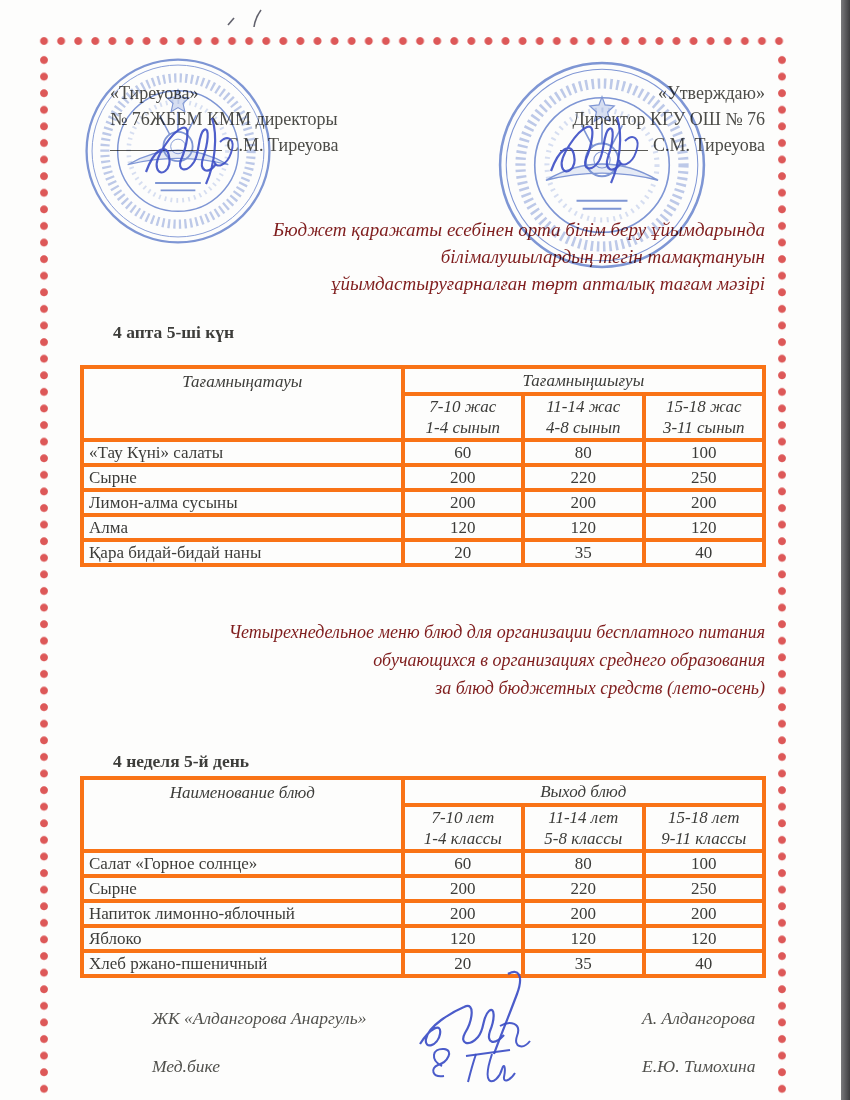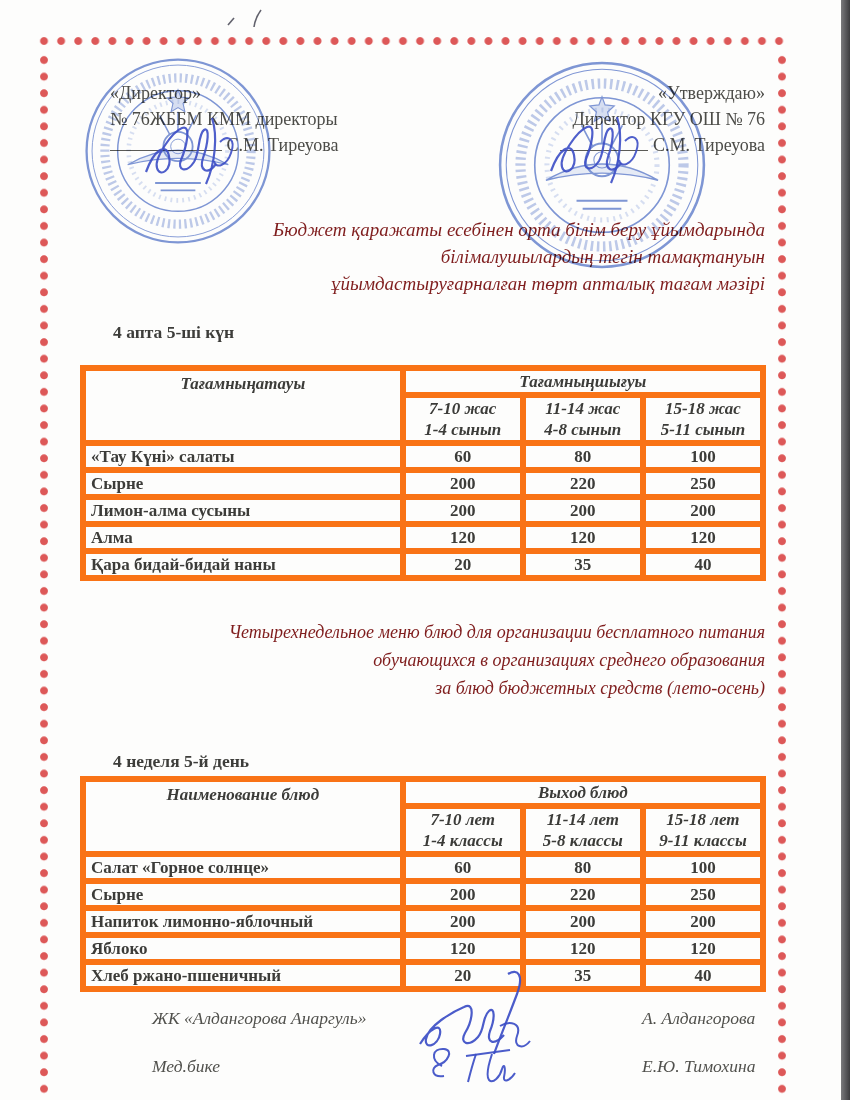--- a/index.html
+++ b/index.html
@@ -41,21 +41,21 @@
   .title-ru { top:618px; font-size:18px; line-height:28px; }
 
   .section-label { position:absolute; left:113px; font-size:17.5px; font-weight:bold; color:#3d3d3a; }
   .section-kk { top:322px; }
   .section-ru { top:719px;margin-top:32px; }
 
   .doc-table { position:absolute; left:80px; width:686px; border-collapse:collapse;
     table-layout:fixed; font-size:17px; color:#3c3c39; border:2px solid #8f8f8f; }
   .table-kk { top:365px; }
   .table-ru { top:776px; }
-  .doc-table td, .doc-table th { border:6px solid #f97316; padding:0 5px; font-weight:bold; }
+  .doc-table td, .doc-table th { border:4px solid #f97316; padding:0 5px; font-weight:normal; }
   .doc-table col.c-name { width:47%; }
   .doc-table col.c-val  { width:17.66%; }
   .hcell { font-weight:bold; font-style:italic; text-align:center; }
   th.name-h { vertical-align:top; padding-top:3px; }
   tr.hrow1 { height:27px; }
   tr.hrow2 { height:44px; }
   tr.drow  { height:22px; line-height:21px;margin-left:32px; }
   td.dish { text-align:left; }
   td.val  { text-align:center; }
   .age-line { display:block; line-height:21px; }
@@ -75,21 +75,21 @@
   <div class="dots dots-top"></div>
   <div class="dots dots-left"></div>
   <div class="dots dots-right"></div>
 
   <svg class="pen-mark" width="50" height="28">
     <path d="M8,22 l6,-7" stroke="#3b3b49" stroke-width="1.6" fill="none" opacity="0.8"></path>
     <path d="M34,24 c1,-7 4,-13 7,-17" stroke="#3b3b49" stroke-width="1.6" fill="none" opacity="0.8"></path>
   </svg>
 
   <div class="approve approve-left">
-    <div>«Директор»</div>
+    <div>«Тиреуова»</div>
     <div>№ 76ЖББМ КММ директоры</div>
     <div>
       <span class="blank-line w-l"></span>
       <span>С.М. Тиреуова</span>
     </div>
   </div>
 
   <div class="approve approve-right">
     <div>«Утверждаю»</div>
     <div>Директор КГУ ОШ № 76</div>
@@ -167,21 +167,21 @@
       <th class="hcell">
         <span class="age-line">7-10 жас</span>
         <span class="age-line">1-4 сынып</span>
       </th>
       <th class="hcell">
         <span class="age-line">11-14 жас</span>
         <span class="age-line">4-8 сынып</span>
       </th>
       <th class="hcell">
         <span class="age-line">15-18 жас</span>
-        <span class="age-line">5-11 сынып</span>
+        <span class="age-line">3-11 сынып</span>
       </th>
     </tr>
     <tr class="drow">
       <td class="dish">«Тау Күні»  салаты</td>
       <td class="val">60</td>
       <td class="val">80</td>
       <td class="val">100</td>
     </tr>
     <tr class="drow">
       <td class="dish">Сырне</td>

